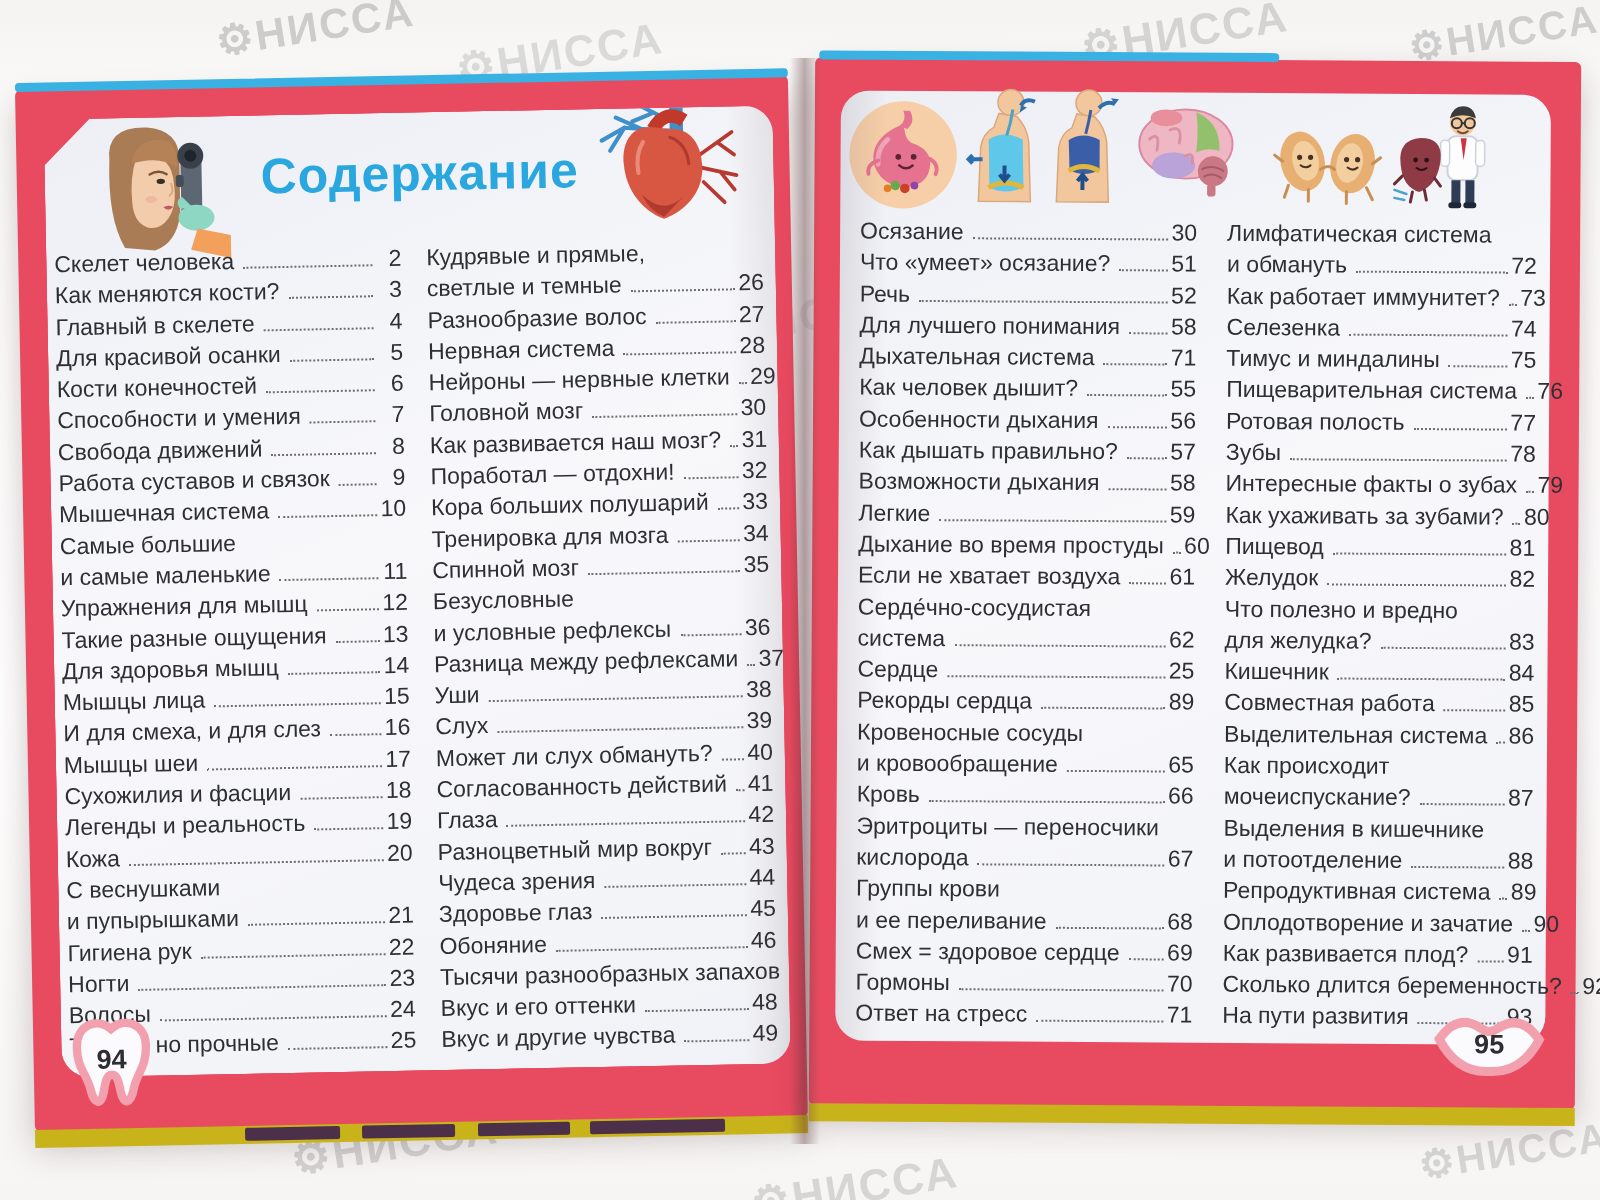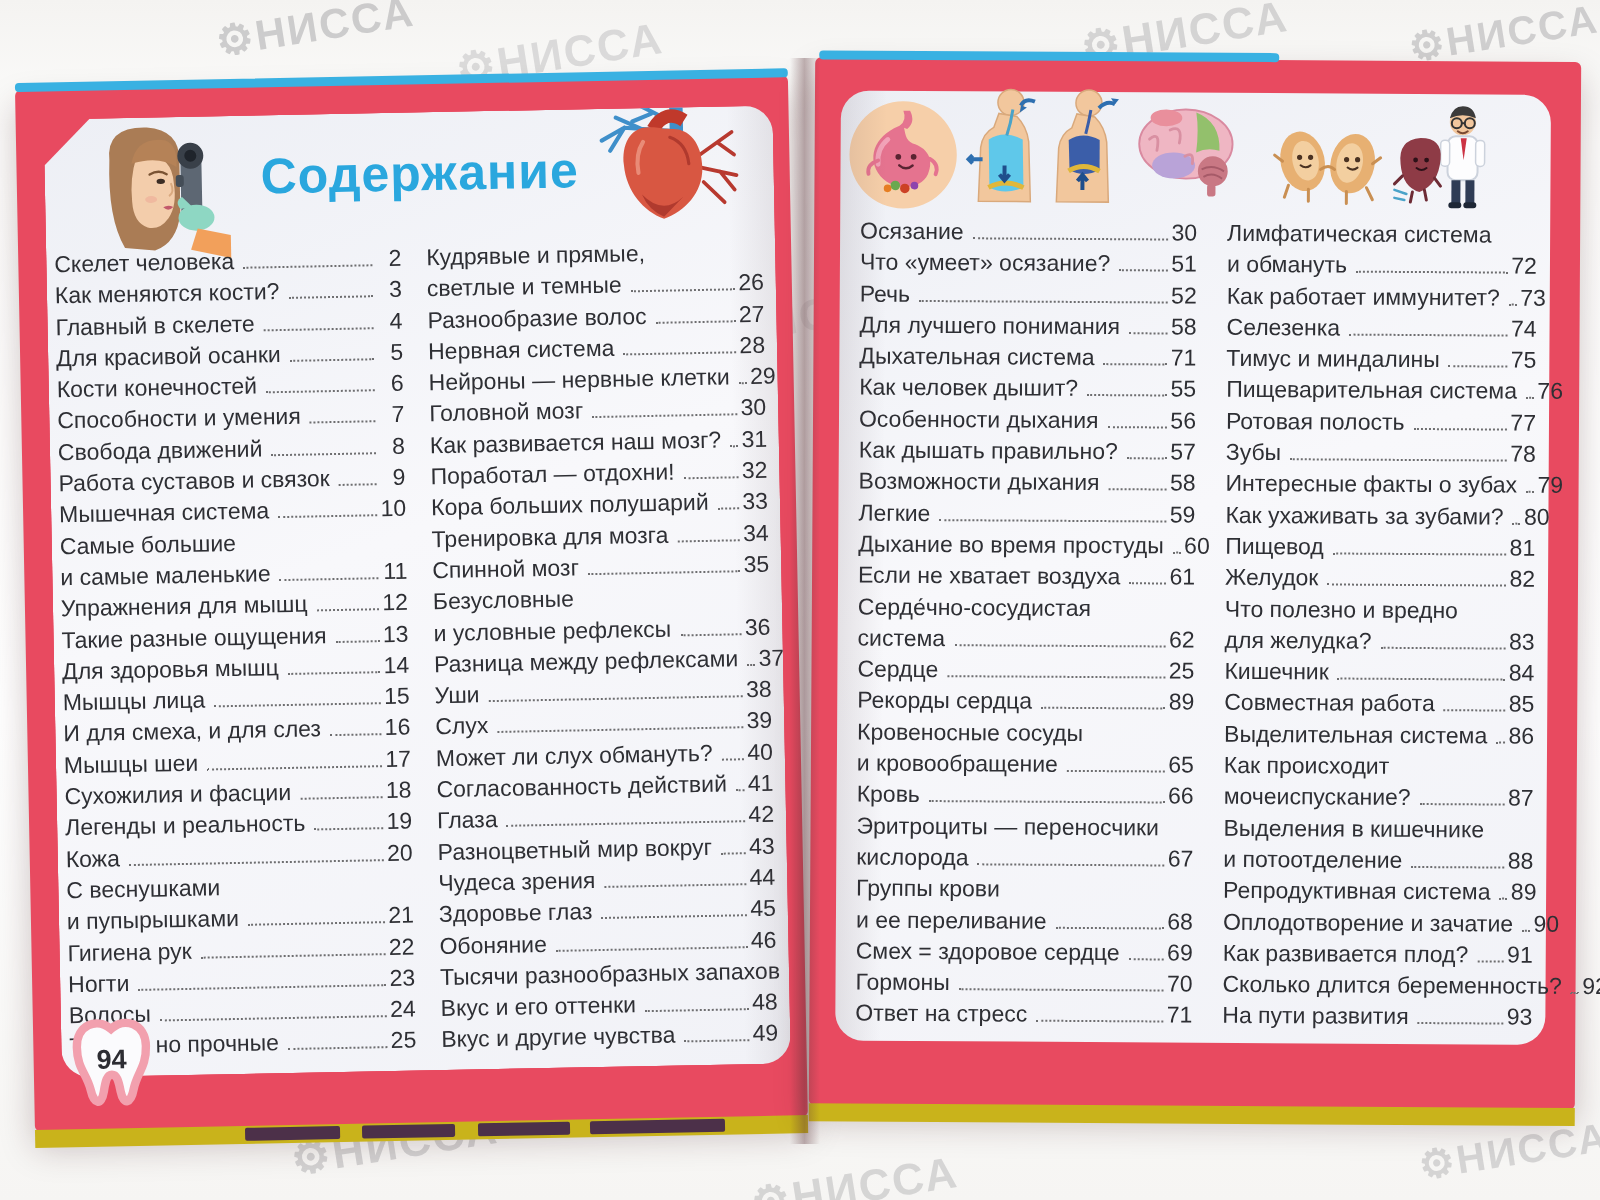--- a/index.html
+++ b/index.html
@@ -903,15 +903,21 @@
         <div class="toc-entry">
           <div class="toc-line">
             <span class="toc-label">На пути развития</span>
             <span class="toc-dots"></span>
             <span class="toc-num">93</span>
           </div>
         </div>
       </div>
   </div>
 
+  <div class="badge" style="left:620px;top:940px;width:120px;height:88px">
+    <svg width="120" height="88" viewBox="0 0 120 88">
+      <path d="M10,38 Q28,12 50,26 Q56,30 60,30 Q64,30 70,26 Q92,12 110,38 Q92,72 60,70 Q28,72 10,38 Z" fill="#fbfbfd" stroke="#f2a0ae" stroke-width="9"></path>
+    </svg>
+    <div class="badge-num" style="top:28px">95</div>
+  </div>
 </div>
 
 <div class="spine"></div>
 
 </body></html>

